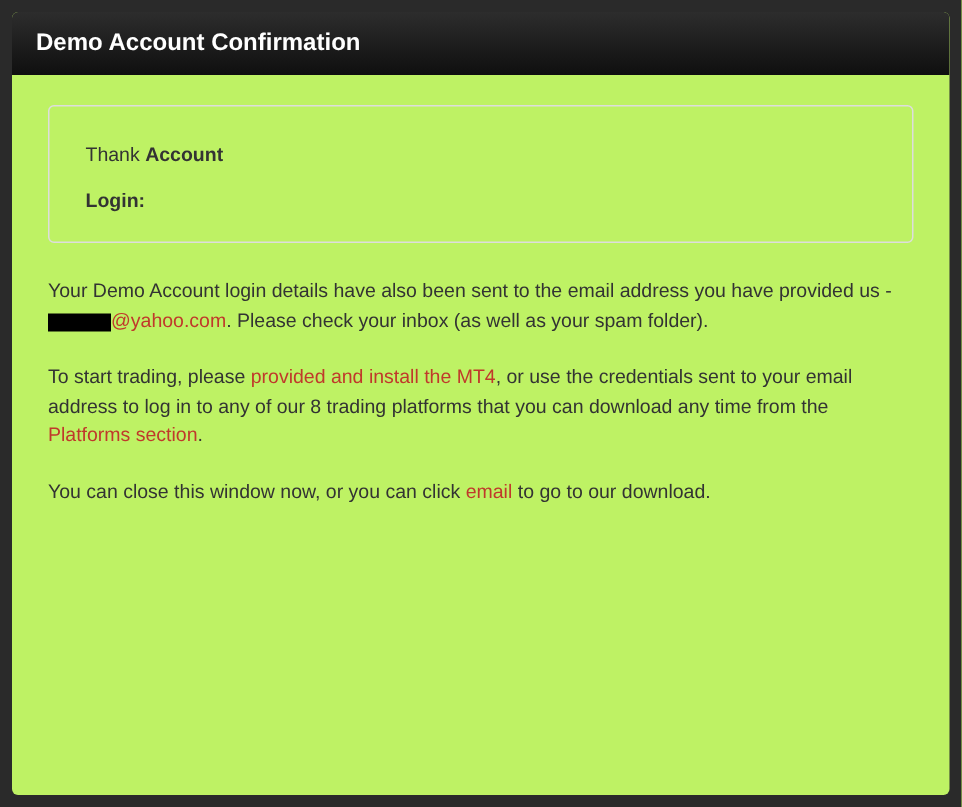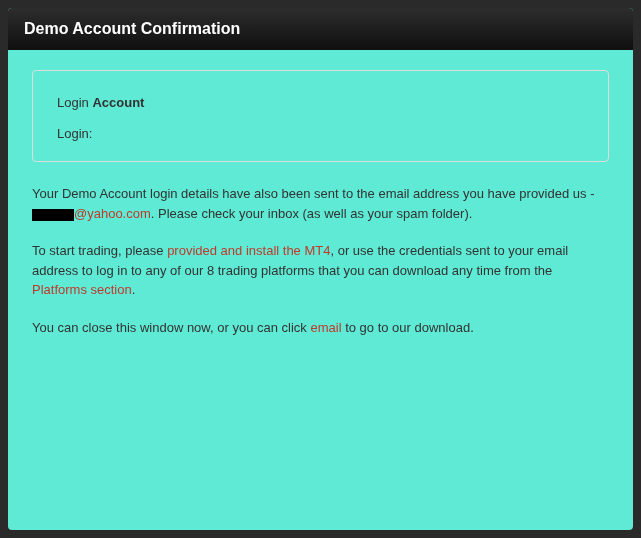--- a/index.html
+++ b/index.html
@@ -7,21 +7,21 @@
   background: #2a2a2a;
   font-family: Arial, Helvetica, sans-serif;
   font-size: 13px;
   color: #333;
   width: 641px;
   height: 538px;
   overflow: hidden;
   padding: 8px;
 }
 .modal {
-  background: #5eead4;
+  background: #bef264;
   border-radius: 4px;
   overflow: hidden;
   height: 100%;
   display: flex;
   flex-direction: column;
 }
 .modal-header {
   background: linear-gradient(to bottom, #2d2d2d, #0f0f0f);
   color: #fff;
   padding: 12px 16px;
@@ -37,21 +37,21 @@
   border: 1px solid #ddd;
   border-radius: 4px;
   padding: 24px 24px 20px 24px;
   margin-bottom: 22px;
 }
 .details-box p {
   margin-bottom: 16px;
   color: #333;
 }
 .details-box p:last-child { margin-bottom: 0; }
-.details-box .label { font-weight: normal; }
+.details-box .label { font-weight: bold; }
 .body-text p {
   margin-bottom: 18px;
   line-height: 1.5;
   color: #333;
 }
 .link { color: #c0392b; text-decoration: none; cursor: pointer; }
 .redacted {
   background: #000;
   color: #000;
   display: inline-block;
@@ -65,21 +65,21 @@
 <body>
 
 <div class="modal">
   <div class="modal-header">
     <span>Demo Account Confirmation</span>
   </div>
   <div class="modal-body">
 
     <div class="details-box">
       <p>
-        <span>Login </span><b>Account</b>
+        <span>Thank </span><b>Account</b>
       </p>
       <p class="label">Login:</p>
     </div>
 
     <div class="body-text">
       <p>
         <span>Your Demo Account login details have also been sent to the email address you have provided us - </span><span class="redacted"></span><span class="link">@yahoo.com</span><span>. Please check your inbox (as well as your spam folder).</span>
       </p>
       <p>
         <span>To start trading, please </span><a class="link"><span>provided and install the </span><span> MT4</span></a><span>, or use the credentials sent to your email address to log in to any of our 8 trading platforms that you can download any time from the </span><a class="link">Platforms section</a><span>.</span>

